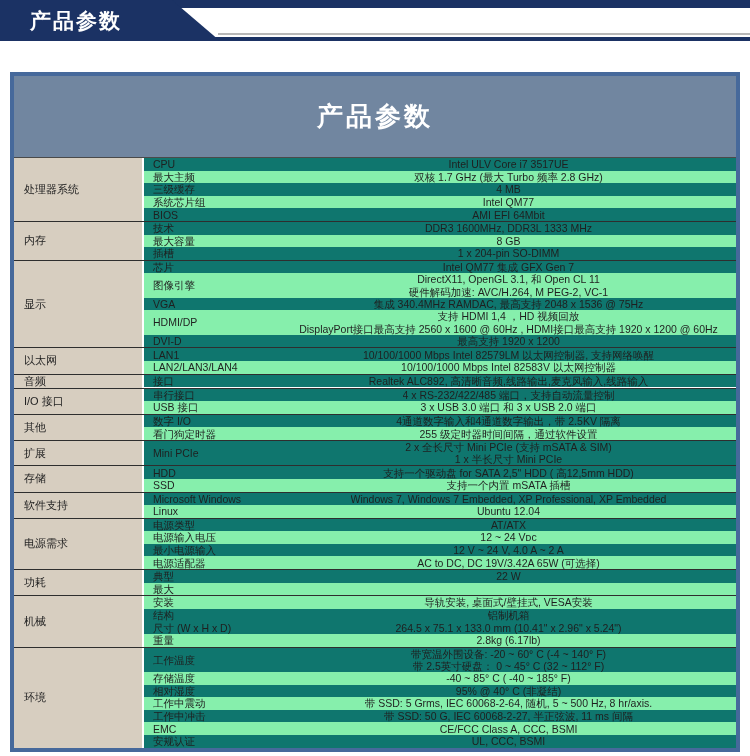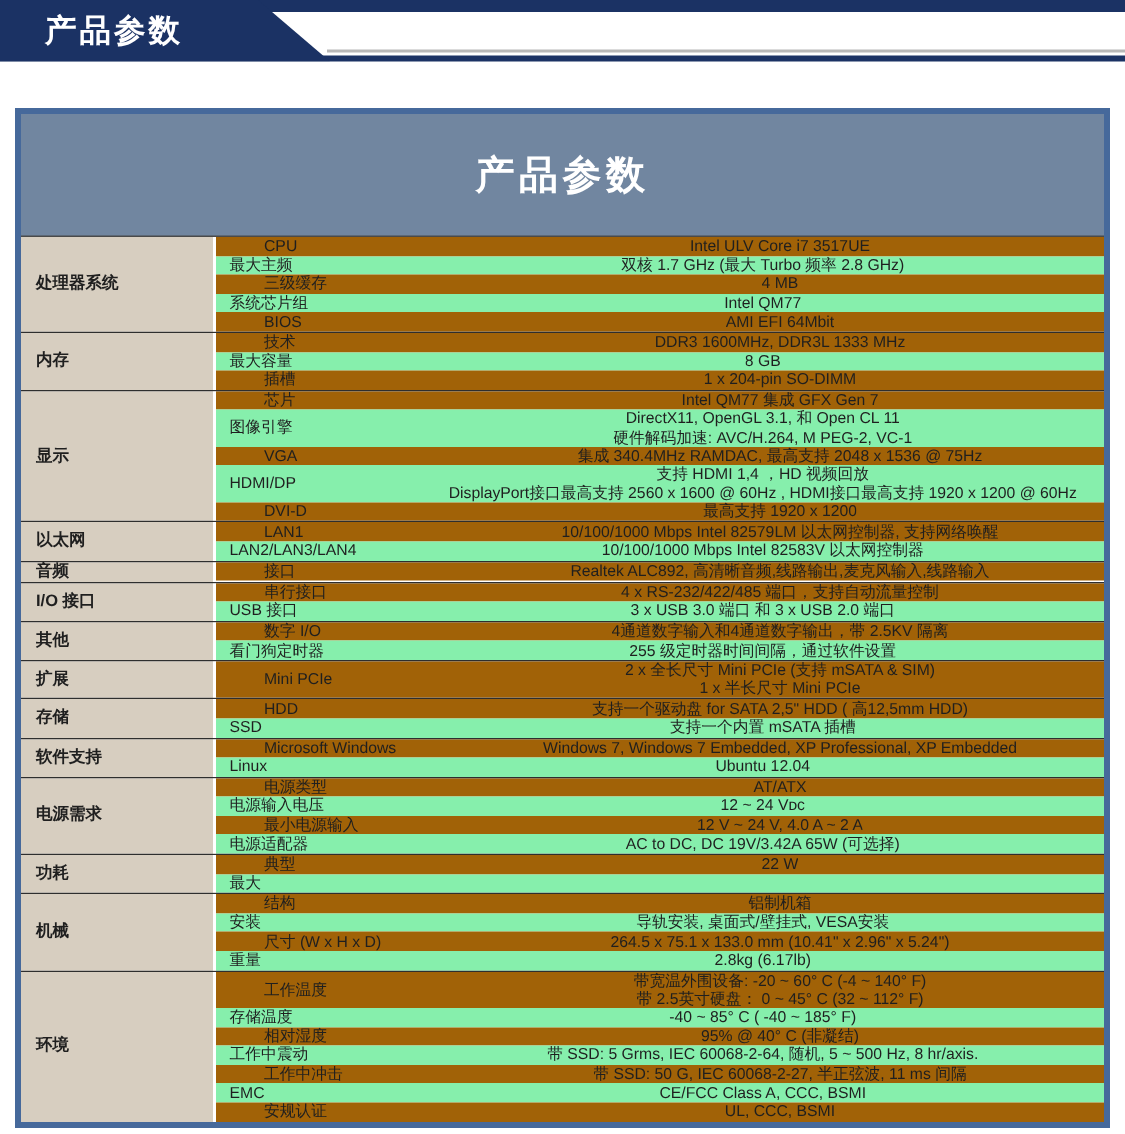--- a/index.html
+++ b/index.html
@@ -27,25 +27,25 @@
   .spec-banner{
     height:81px;background:#7186a0;display:flex;align-items:center;justify-content:center;
     border-bottom:1px solid #4a4a4a;
   }
   .spec-banner-title{color:#ffffff;font-size:26px;font-weight:bold;letter-spacing:3px;}
   .spec-section{display:flex;align-items:stretch;}
   .spec-section + .spec-section{border-top:1px solid #2e2e2e;}
   .section-label{
     width:118px;min-width:118px;background:#d7cec0;border-right:2px solid #ffffff;
     display:flex;align-items:center;padding-left:10px;
-    font-size:11px;line-height:13px;font-weight:bold;
+    font-size:11px;line-height:13px;
   }
   .section-rows{flex:1;display:flex;flex-direction:column;min-width:0;}
   .spec-row{display:flex;align-items:stretch;}
-  .spec-row.dark{background:#a16207;padding-left:23px;}
+  .spec-row.dark{background:#0f766e;}
   .spec-row.light{background:#86efac;}
   .cell-item{
     width:124px;min-width:124px;padding-left:9px;
     display:flex;align-items:center;font-size:10.5px;line-height:12.2px;
   }
   .cell-value{
     flex:1;min-width:0;padding-left:6px;padding-right:2px;
     display:flex;flex-direction:column;justify-content:center;
     font-size:10.5px;line-height:12.2px;align-items:center;
   }
@@ -311,30 +311,30 @@
             </div>
           </div>
           <div class="spec-row light">
             <div class="cell-item">最大</div>
           </div>
         </div>
       </div>
       <div class="spec-section">
         <div class="section-label">机械</div>
         <div class="section-rows">
+          <div class="spec-row light">
+            <div class="cell-item">安装</div>
+            <div class="cell-value">
+              <div class="vline">导轨安装, 桌面式/壁挂式, VESA安装</div>
+            </div>
+          </div>
           <div class="spec-row dark">
             <div class="cell-item">结构</div>
             <div class="cell-value">
               <div class="vline">铝制机箱</div>
-            </div>
-          </div>
-          <div class="spec-row light">
-            <div class="cell-item">安装</div>
-            <div class="cell-value">
-              <div class="vline">导轨安装, 桌面式/壁挂式, VESA安装</div>
             </div>
           </div>
           <div class="spec-row dark">
             <div class="cell-item">尺寸 (W x H x D)</div>
             <div class="cell-value">
               <div class="vline">264.5 x 75.1 x 133.0 mm (10.41" x 2.96" x 5.24")</div>
             </div>
           </div>
           <div class="spec-row light">
             <div class="cell-item">重量</div>

